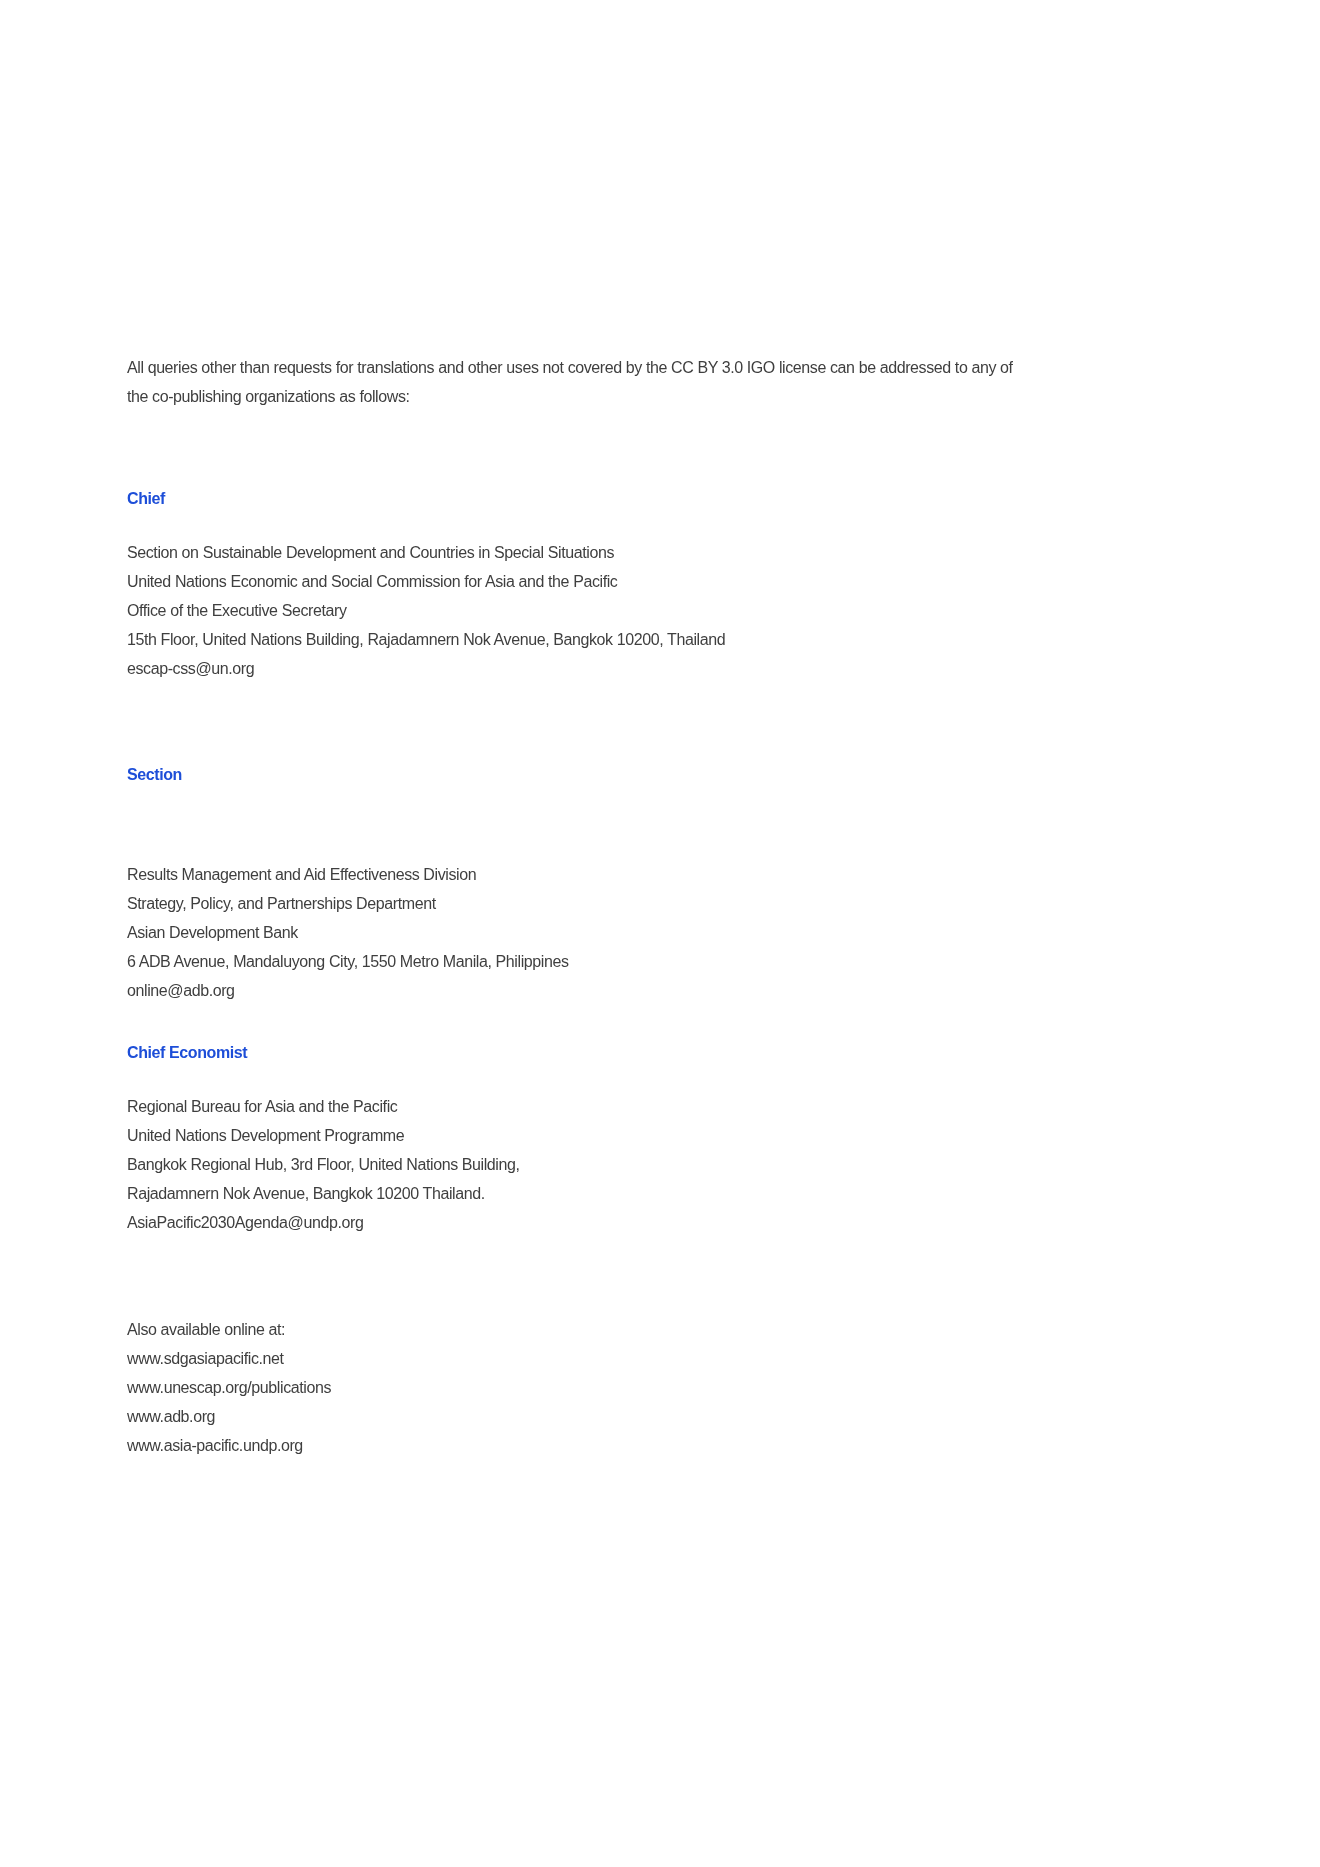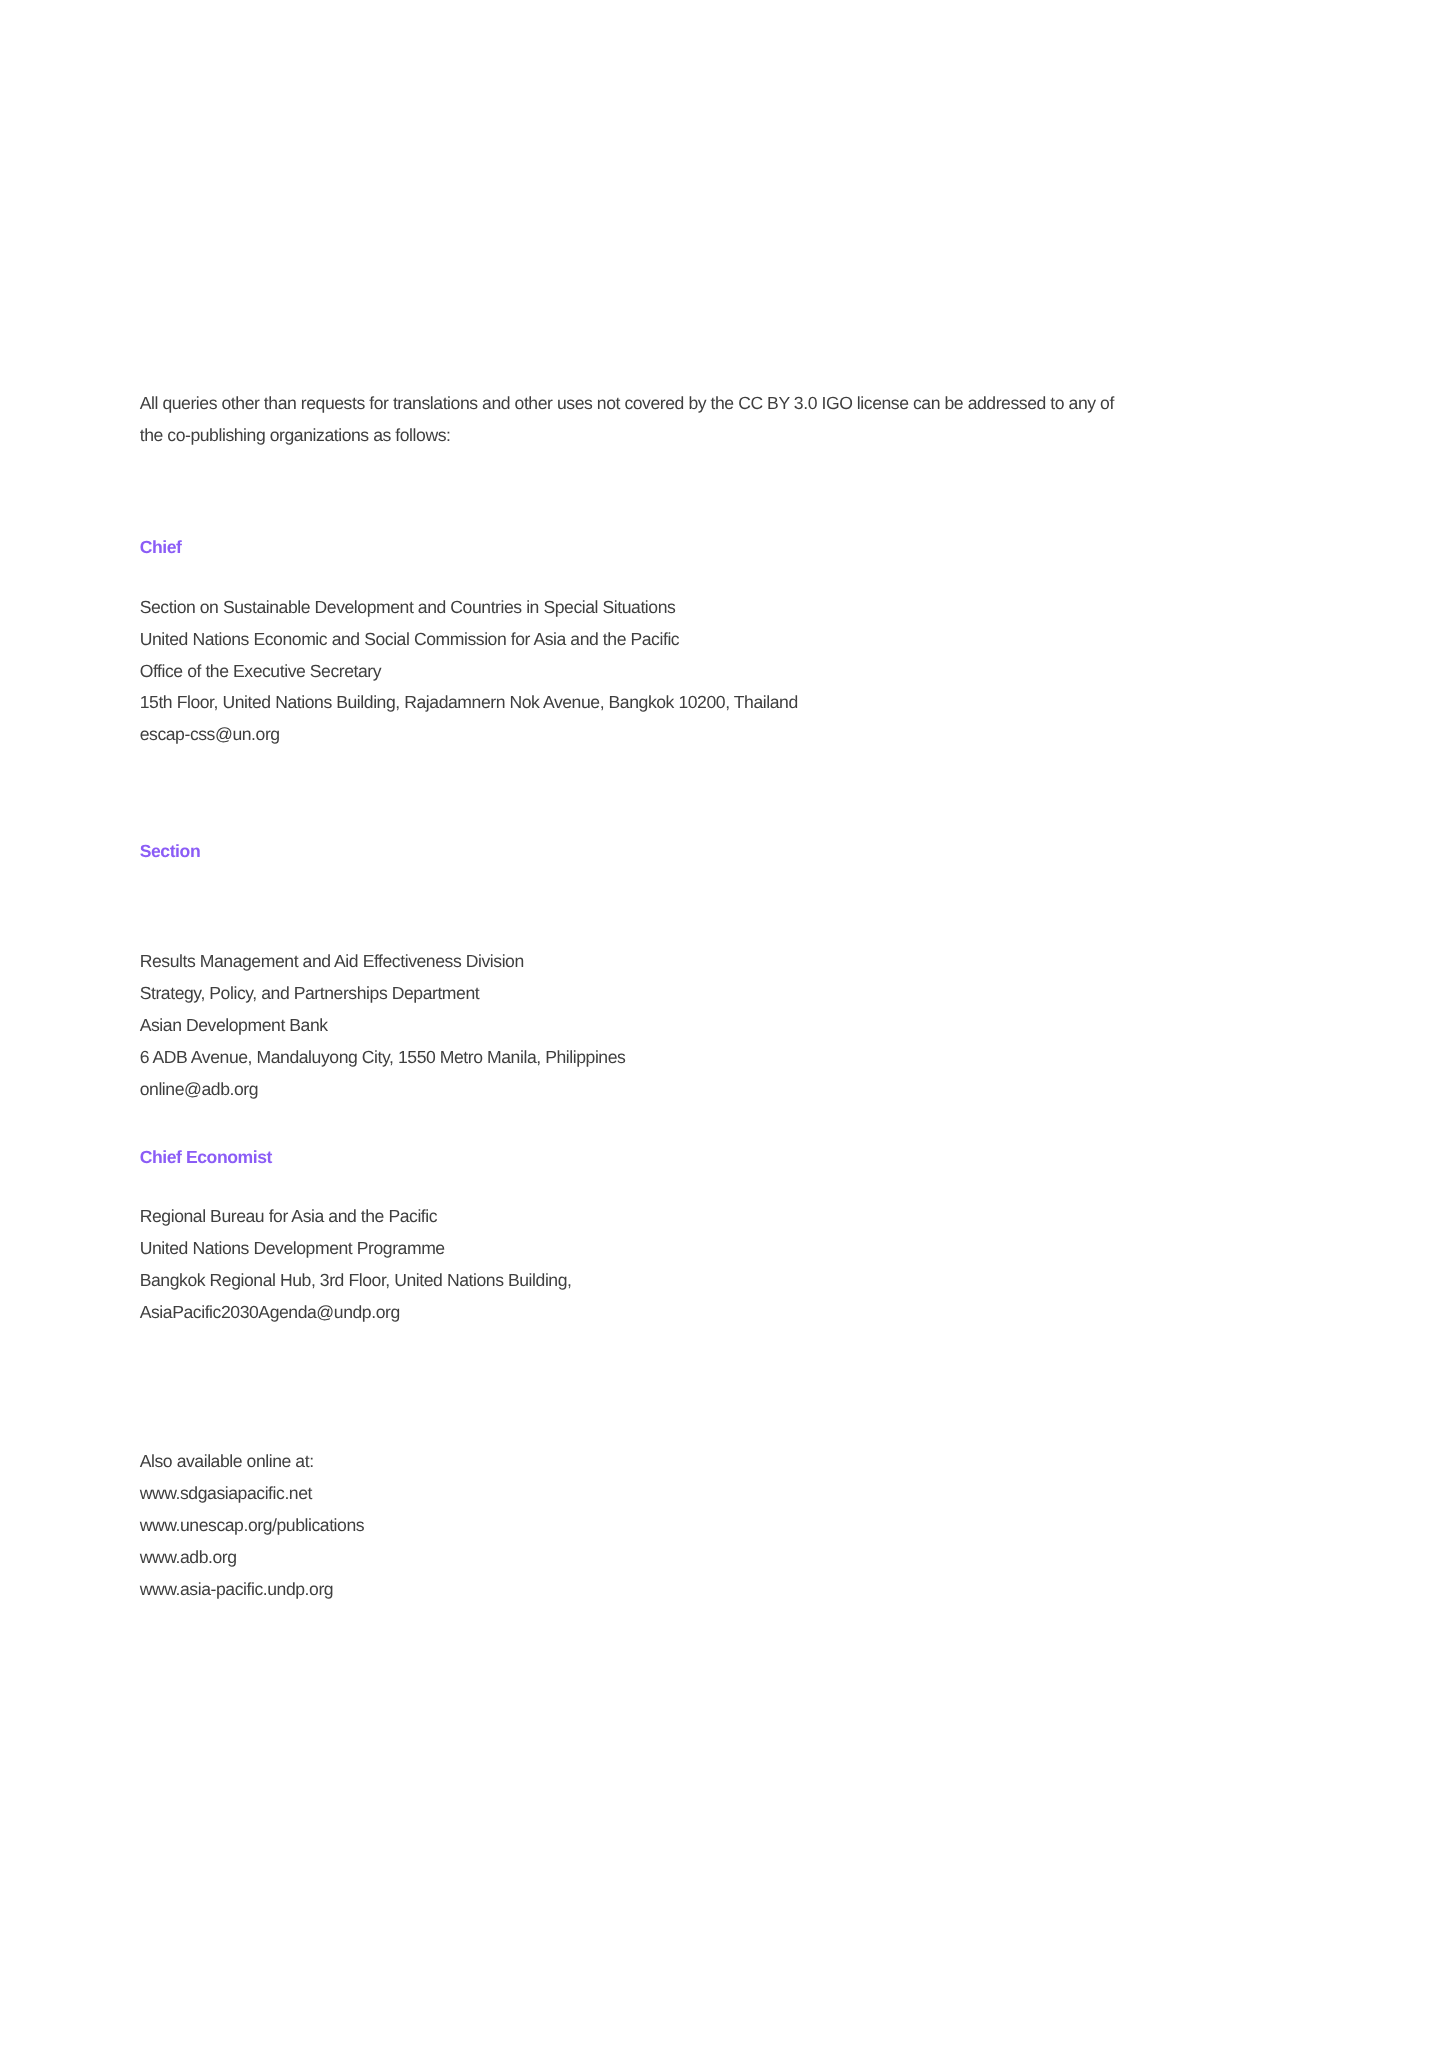--- a/index.html
+++ b/index.html
@@ -22,21 +22,21 @@
   .block {
     position: absolute;
     left: 127px;
   }
   .intro {
     top: 337px;
     width: 905px;
   }
   .heading {
     font-weight: 700;
-    color: #8b5cf6;
+    color: #1d4ed8;
     white-space: nowrap;
   }
   .line {
     white-space: nowrap;
   }
   #chief-heading            { top: 484px; }
   #chief-body               { top: 538px; }
   #director-heading         { top: 760px; }
   #director-body            { top: 860px; }
   #chief-economist-heading  { top: 1038px; }
@@ -66,20 +66,21 @@
     <div class="line">Asian Development Bank</div>
     <div class="line">6 ADB Avenue, Mandaluyong City, 1550 Metro Manila, Philippines</div>
     <div class="line">online@adb.org</div>
   </div>
 
   <div class="block heading" id="chief-economist-heading">Chief Economist</div>
   <div class="block" id="chief-economist-body">
     <div class="line">Regional Bureau for Asia and the Pacific</div>
     <div class="line">United Nations Development Programme</div>
     <div class="line">Bangkok Regional Hub, 3rd Floor, United Nations Building,</div>
+    <div class="line">Rajadamnern Nok Avenue, Bangkok 10200 Thailand.</div>
     <div class="line">AsiaPacific2030Agenda@undp.org</div>
   </div>
 
   <div class="block" id="online-block">
     <div class="line">Also available online at:</div>
     <div class="line">www.sdgasiapacific.net</div>
     <div class="line">www.unescap.org/publications</div>
     <div class="line">www.adb.org</div>
     <div class="line">www.asia-pacific.undp.org</div>
   </div>

